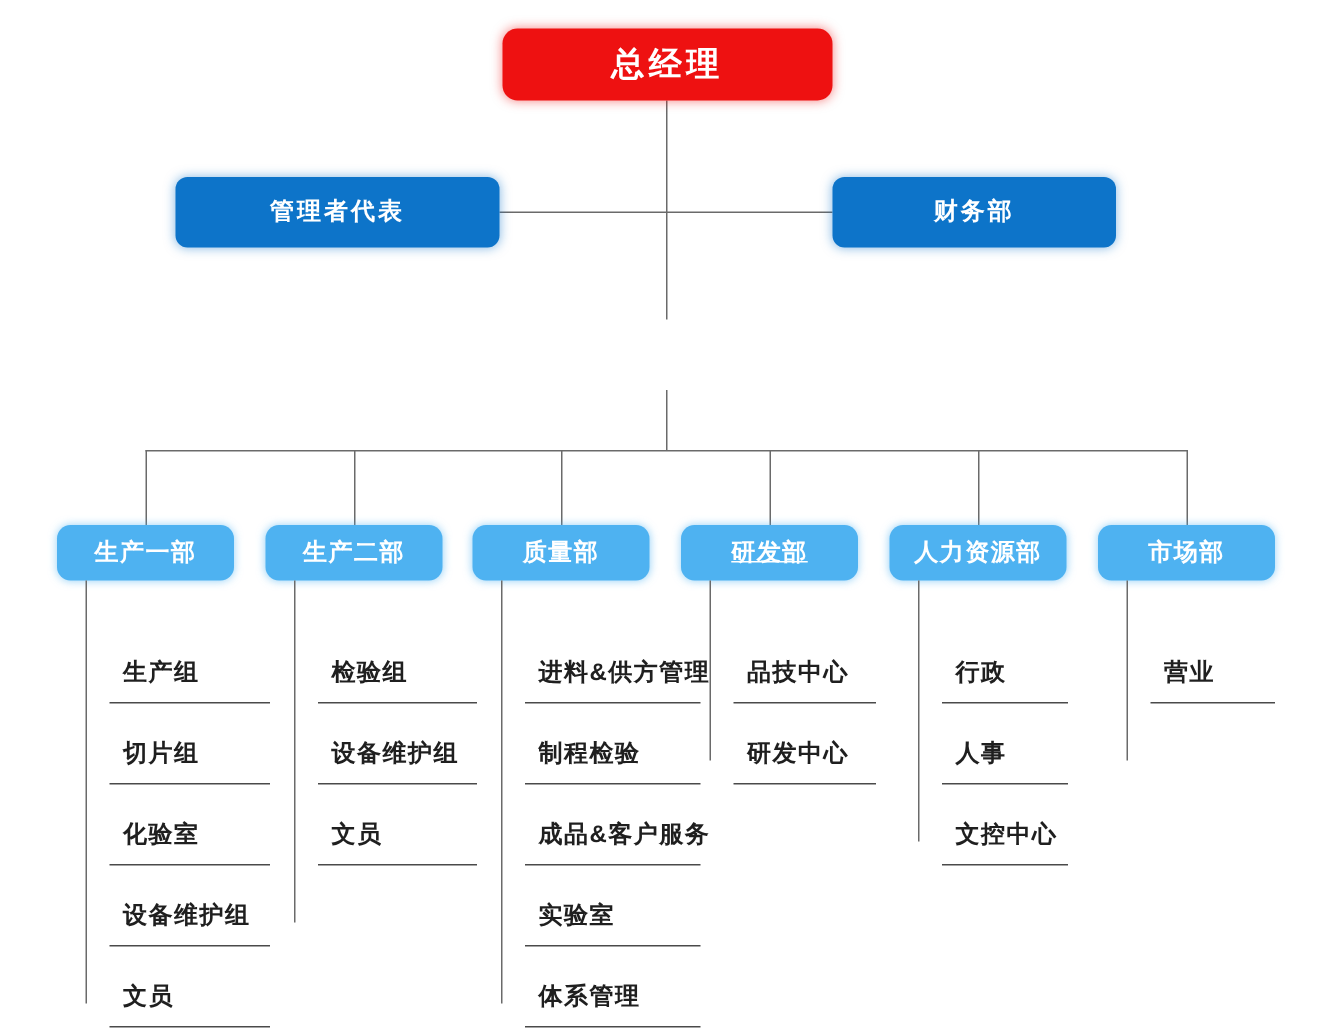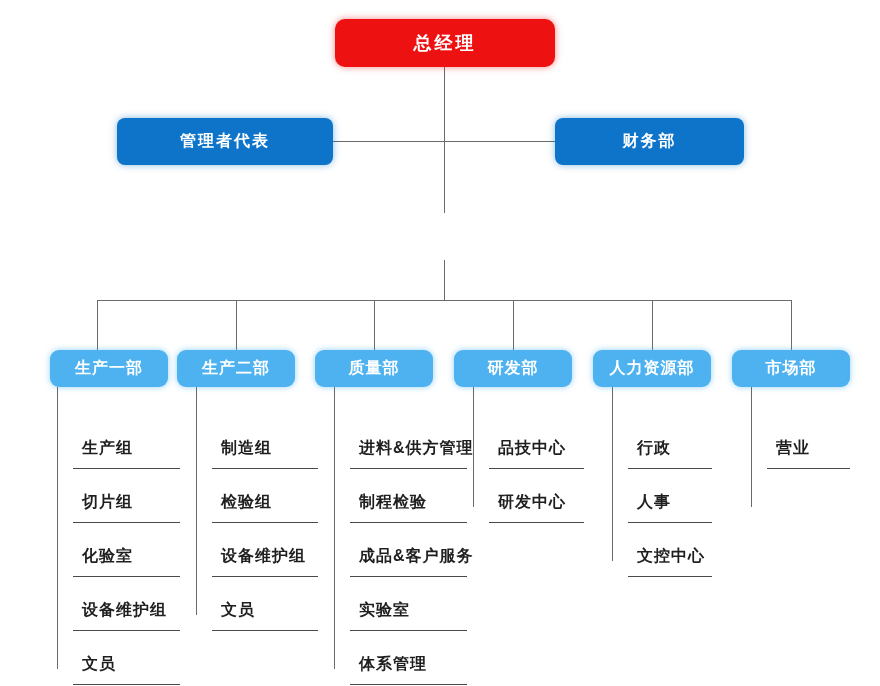--- a/index.html
+++ b/index.html
@@ -8,21 +8,21 @@
     font-family:"Liberation Sans","DejaVu Sans",sans-serif;
     overflow:hidden;
   }
   .stage{position:absolute;left:0;top:0;width:880px;height:686px;}
   .node{
     position:absolute;display:flex;align-items:center;justify-content:center;
     color:#ffffff;font-weight:bold;box-sizing:border-box;text-align:center;
   }
   .root-box{
     left:335px;top:19px;width:220px;height:48px;border-radius:10px;
-    background:var(--c-root,#ee1111);font-size:18px;letter-spacing:3px;
+    background:var(--c-root,#ee1111);font-size:22px;letter-spacing:3px;
     box-shadow:0 0 7px rgba(238,17,17,.5);
   }
   .l2-box{
     top:118px;height:47px;border-radius:8px;
     background:var(--c-level2,#0d74c9);font-size:16px;letter-spacing:2px;
     box-shadow:0 0 7px rgba(13,116,201,.5);
   }
   .l2-left{left:117px;width:216px;}
   .l2-right{left:555px;width:189px;}
   .l3-box{
@@ -66,56 +66,55 @@
   <div class="node l2-box l2-left">
     <span>管理者代表</span>
   </div>
   <div class="node l2-box l2-right">
     <span>财务部</span>
   </div>
 
 
   <div id="departments">
       <div class="vline" style="left: 97px; top: 300px; height: 50px;"></div>
-      <div class="node dept-box" style="left: 38px; margin-left: 12px;">
+      <div class="node dept-box" style="left: 38px;">
         <span>生产一部</span>
       </div>
       <div class="vline" style="left: 57px; top: 387px; height: 282px;"></div>
       <ul class="sub-list" style="left: 57px; top: 387px; width: 107px;">
         <li>生产组</li>
         <li>切片组</li>
         <li>化验室</li>
         <li>设备维护组</li>
         <li>文员</li>
       </ul>
       <div class="vline" style="left: 236px; top: 300px; height: 50px;"></div>
       <div class="node dept-box" style="left: 177px;">
         <span>生产二部</span>
       </div>
       <div class="vline" style="left: 196px; top: 387px; height: 228px;"></div>
       <ul class="sub-list" style="left: 196px; top: 387px; width: 106px;">
-        <li>制造组</li>
         <li>检验组</li>
         <li>设备维护组</li>
         <li>文员</li>
       </ul>
       <div class="vline" style="left: 374px; top: 300px; height: 50px;"></div>
       <div class="node dept-box" style="left: 315px;">
         <span>质量部</span>
       </div>
       <div class="vline" style="left: 334px; top: 387px; height: 282px;"></div>
       <ul class="sub-list" style="left: 334px; top: 387px; width: 117px;">
         <li>进料&amp;供方管理</li>
         <li>制程检验</li>
         <li>成品&amp;客户服务</li>
         <li>实验室</li>
         <li>体系管理</li>
       </ul>
       <div class="vline" style="left: 513px; top: 300px; height: 50px;"></div>
-      <div class="node dept-box" style="left: 454px;">
+      <div class="node dept-box" style="left: 454px; text-decoration: underline;">
         <span>研发部</span>
       </div>
       <div class="vline" style="left: 473px; top: 387px; height: 120px;"></div>
       <ul class="sub-list" style="left: 473px; top: 387px; width: 95px;">
         <li>品技中心</li>
         <li>研发中心</li>
       </ul>
       <div class="vline" style="left: 652px; top: 300px; height: 50px;"></div>
       <div class="node dept-box" style="left: 593px;">
         <span>人力资源部</span>

